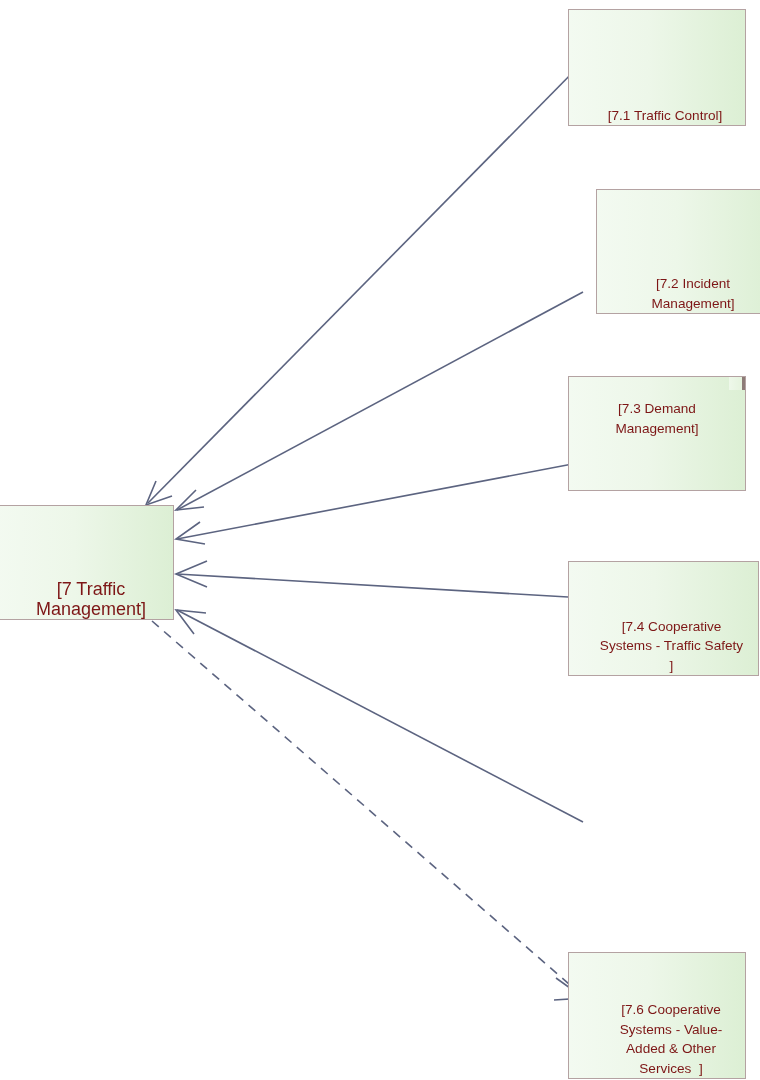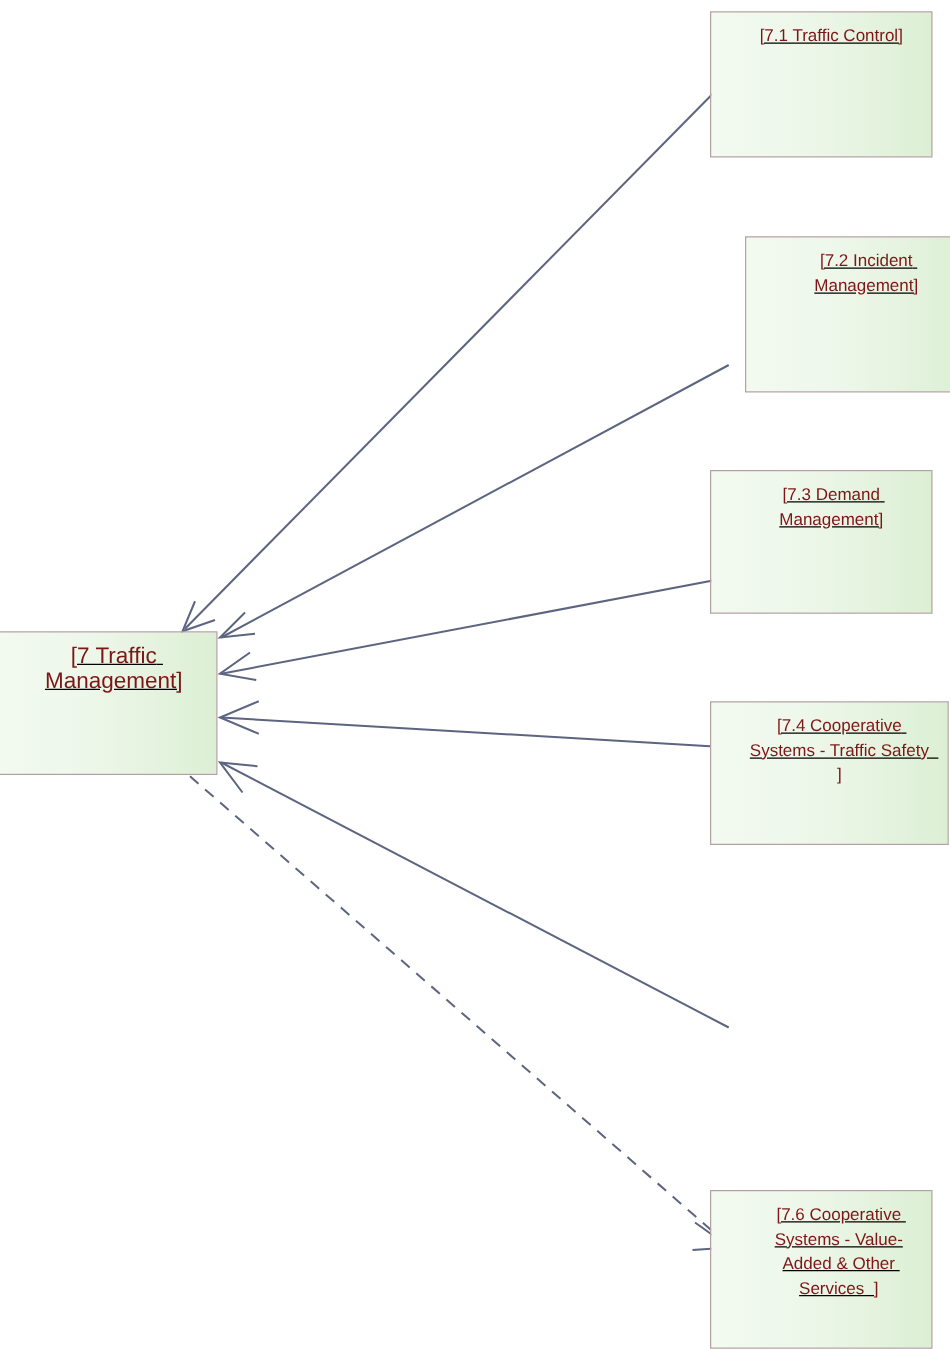--- a/index.html
+++ b/index.html
@@ -33,22 +33,21 @@
   }
 
   
   .node {
     position: absolute;
     box-sizing: border-box;
     border: 1px solid #b4a2a2;
     background: linear-gradient(to right, #f3faf1 0%, #edf7e9 45%, #dcefd4 100%);
     display: flex;
     flex-direction: row;
-    align-items: flex-start;
-    text-decoration: underline;
+    align-items: flex-end;
   }
   .node-strip {
     width: 13px;
     flex: 0 0 13px;
     background: linear-gradient(to right, #eef8ea 0%, #e5f3de 100%);
     border-right: 3px solid #8d7b77;
   }
   .node-body {
     flex: 1 1 auto;
     position: relative;
@@ -121,21 +120,21 @@
     </div>
   </div>
 
   <div class="node" style="left:596px; top:189px; width:178px; height:125px;">
     <div class="node-strip"></div>
     <div class="node-body">
       <span class="node-title">[7.2 Incident Management]</span>
     </div>
   </div>
 
-  <div class="node" style="left:568px; top:376px; width:178px; height:115px;">
+  <div class="node" style="left:568px; top:376px; width:178px; height:115px;flex-direction:column;">
     <div class="node-strip"></div>
     <div class="node-body">
       <span class="node-title">[7.3 Demand Management]</span>
     </div>
   </div>
 
   <div class="node" style="left:568px; top:561px; width:191px; height:115px;">
     <div class="node-strip"></div>
     <div class="node-body">
       <span class="node-title">[7.4 Cooperative Systems - Traffic Safety  ]</span>

